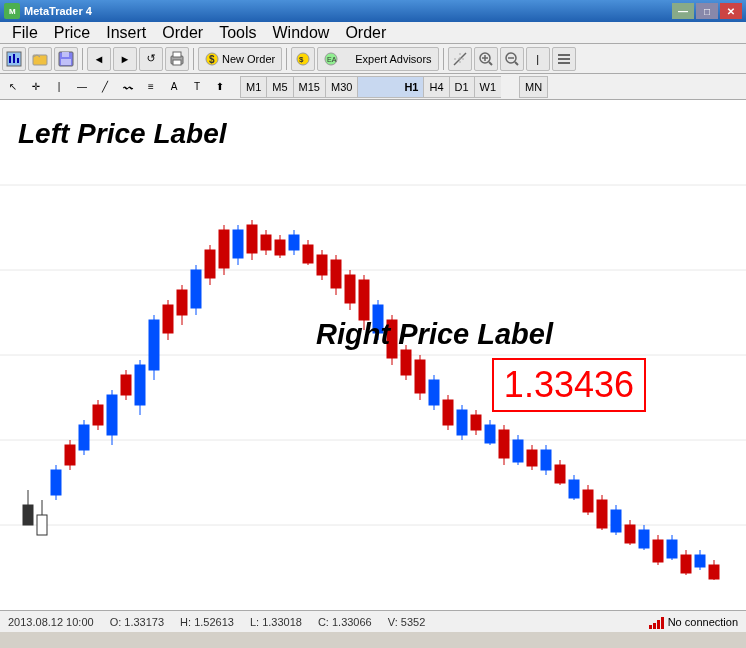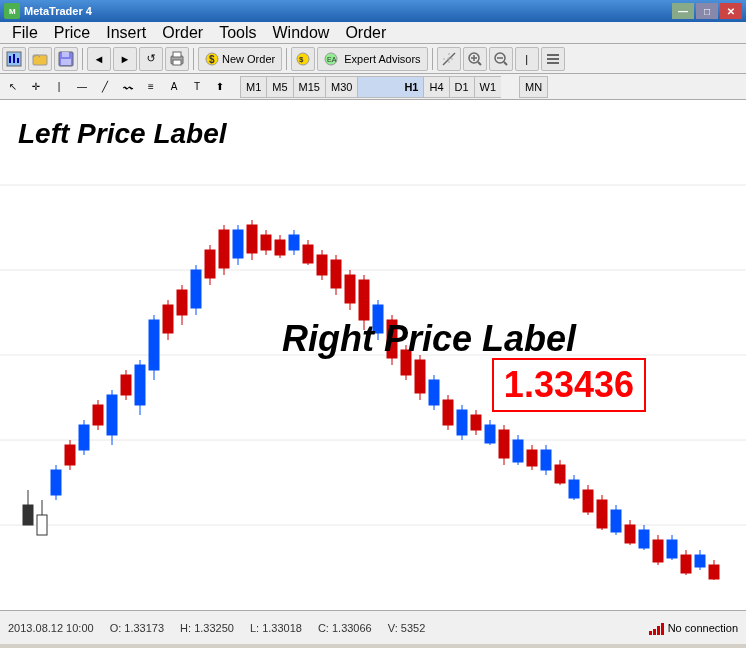--- a/index.html
+++ b/index.html
@@ -65,21 +65,21 @@
     .tb-btn-new-order {
       background: #e8e8e8; border: 1px solid #bbb;
       height: 24px; padding: 0 6px;
       cursor: pointer; font-size: 11px;
       display: flex; align-items: center; gap: 3px;
     }
     .tb-btn-expert {
       background: #e8e8e8; border: 1px solid #bbb;
       height: 24px; padding: 0 6px;
       cursor: pointer; font-size: 11px;
-      display: flex; align-items: center; gap: 6px;
+      display: flex; align-items: center; gap: 17px;
     }
 
     
     .toolbar2 {
       height: 26px;
       background: #f0f0f0;
       border-bottom: 1px solid #aaa;
       display: flex; align-items: center;
       padding: 0 2px;
       gap: 1px;
@@ -143,28 +143,28 @@
       color: black;
       font-style: italic;
     }
     .right-price-box {
       position: absolute;
       top: 258px;
       right: 100px;
       border: 2px solid red;
       padding: 4px 10px;
       font-size: 36px;
-      font-weight: bold;
+      font-weight: normal;
       color: red;
       background: white;
     }
 
     
     .status-bar {
-      height: 34px;
+      height: 22px;
       background: #f0f0f0;
       border-top: 1px solid #aaa;
       display: flex; align-items: center;
       padding: 0 8px;
       font-size: 11px;
       gap: 16px;
     }
     .status-item { color: #333; }
 
     
@@ -486,28 +486,28 @@
     <line x1="700" y1="470" x2="700" y2="450" stroke="#0050ff" stroke-width="1"></line>
     <rect x="695" y="455" width="10" height="12" fill="#0050ff" stroke="#0050ff"></rect>
 
     <line x1="714" y1="480" x2="714" y2="460" stroke="#cc0000" stroke-width="1"></line>
     <rect x="709" y="465" width="10" height="14" fill="#cc0000" stroke="#cc0000"></rect>
 
   </svg>
 
   <div class="left-price-label-text" style="font-size:28px; font-weight:bold; font-style:italic; top:18px; left:18px; position:absolute;">Left Price Label</div>
 
-  <div class="right-price-label-text" style="font-size:36px; font-weight:bold; font-style:italic; top:218px; right:170px; position:absolute;">Right Price Label</div>
+  <div class="right-price-label-text" style="font-size:29px; font-weight:bold; font-style:italic; top:218px; right:193px; position:absolute;">Right Price Label</div>
   <div class="right-price-box">1.33436</div>
 </div>
 
 <div class="status-bar">
   <span class="status-item">2013.08.12 10:00</span>
   <span class="status-item">O: 1.33173</span>
-  <span class="status-item">H: 1.33250</span>
+  <span class="status-item">H: 1.52613</span>
   <span class="status-item">L: 1.33018</span>
   <span class="status-item">C: 1.33066</span>
   <span class="status-item">V: 5352</span>
   <div class="no-connection">
     <div class="signal-bars">
       <div class="signal-bar" style="height:4px;"></div>
       <div class="signal-bar" style="height:6px;"></div>
       <div class="signal-bar" style="height:9px;"></div>
       <div class="signal-bar" style="height:12px;"></div>
     </div>

